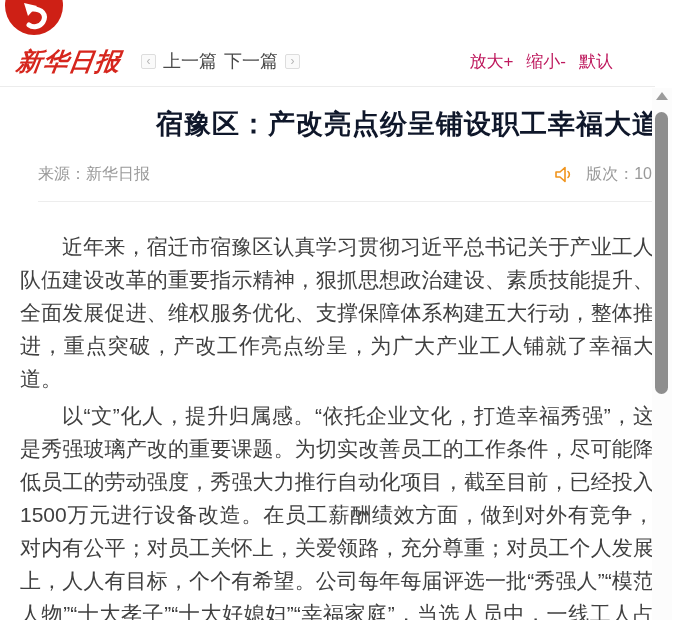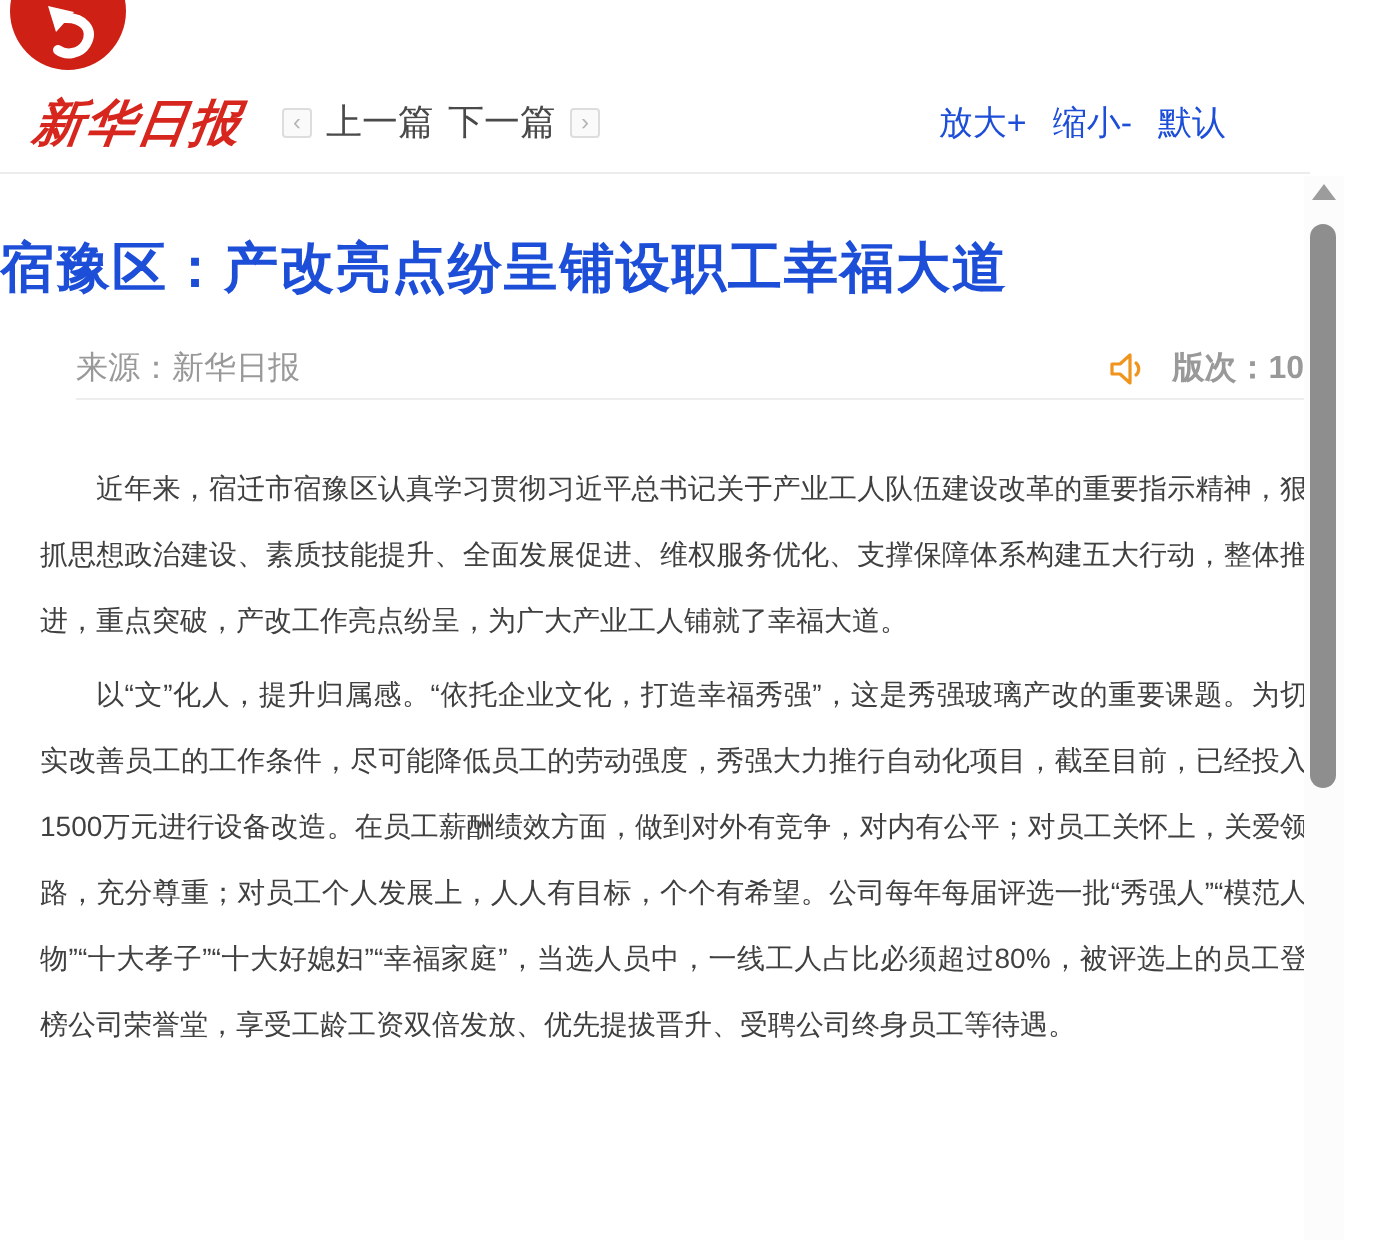--- a/index.html
+++ b/index.html
@@ -19,35 +19,35 @@
     display: flex; align-items: center; }
   .logo { margin-left: 17px; font-size: 25px; font-weight: bold; font-style: italic;
     color: #d6261d; transform: skewX(-8deg); letter-spacing: 1px; cursor: pointer;
     font-family: "DejaVu Sans", sans-serif; }
   .nav { display: flex; align-items: center; margin-left: 20px; }
   .nav-box { width: 15px; height: 15px; border: 1px solid #ddd; background: #fafafa;
     color: #b5b5b5; font-size: 12px; line-height: 12px; text-align: center;
     border-radius: 2px; cursor: pointer; }
   .nav-label { font-size: 18px; color: #4a4a4a; margin: 0 7px; cursor: pointer; }
   .font-controls { margin-left: auto; margin-right: 42px; display: flex; gap: 13px; }
-  .font-controls span { font-size: 17px; color: #1d4ed8; cursor: pointer; }
+  .font-controls span { font-size: 17px; color: #be185d; cursor: pointer; }
 
   
   .content { position: absolute; left: 0; top: 88px; width: 655px; height: 532px;
     overflow: hidden; }
-  .title { width: 660px; margin-top: 28px; text-align: left; font-size: 27px;
-    font-weight: bold; color: #1d4ed8; letter-spacing: 1px; }
+  .title { width: 660px; margin-top: 18px; text-align: right; font-size: 27px;
+    font-weight: bold; color: #0f172a; letter-spacing: 1px; }
   .meta-row { display: flex; align-items: center; width: 614px; margin: 22px 0 0 38px;
-    padding-bottom: 4px; border-bottom: 1px solid #ededed; }
+    padding-bottom: 16px; border-bottom: 1px solid #ededed; }
   .meta-left { display: flex; align-items: center; gap: 22px; }
   .meta-text { font-size: 16px; color: #999; }
-  .meta-right { margin-left: auto; display: flex; align-items: center; gap: 12px; font-weight: bold; }
+  .meta-right { margin-left: auto; display: flex; align-items: center; gap: 12px; }
   .speaker { cursor: pointer; display: inline-flex; }
   .article { width: 634px; margin-left: 20px; padding-top: 28px; }
-  .article p { font-size: 14px; line-height: 33px; color: #404040;
+  .article p { font-size: 21px; line-height: 33px; color: #404040;
     text-align: justify; text-indent: 2em; margin: 0 0 4px 0;
     font-family: "Liberation Sans", "DejaVu Sans", sans-serif; }
 
   
   .scrollbar { position: absolute; right: 23px; top: 88px; width: 20px; height: 532px;
     background: #fcfcfc; }
   .scroll-up { position: absolute; top: 4px; left: 4px; width: 0; height: 0;
     border-left: 6px solid transparent; border-right: 6px solid transparent;
     border-bottom: 8px solid #9c9c9c; cursor: pointer; }
   .scroll-thumb { position: absolute; top: 24px; left: 3px; width: 13px; height: 282px;

